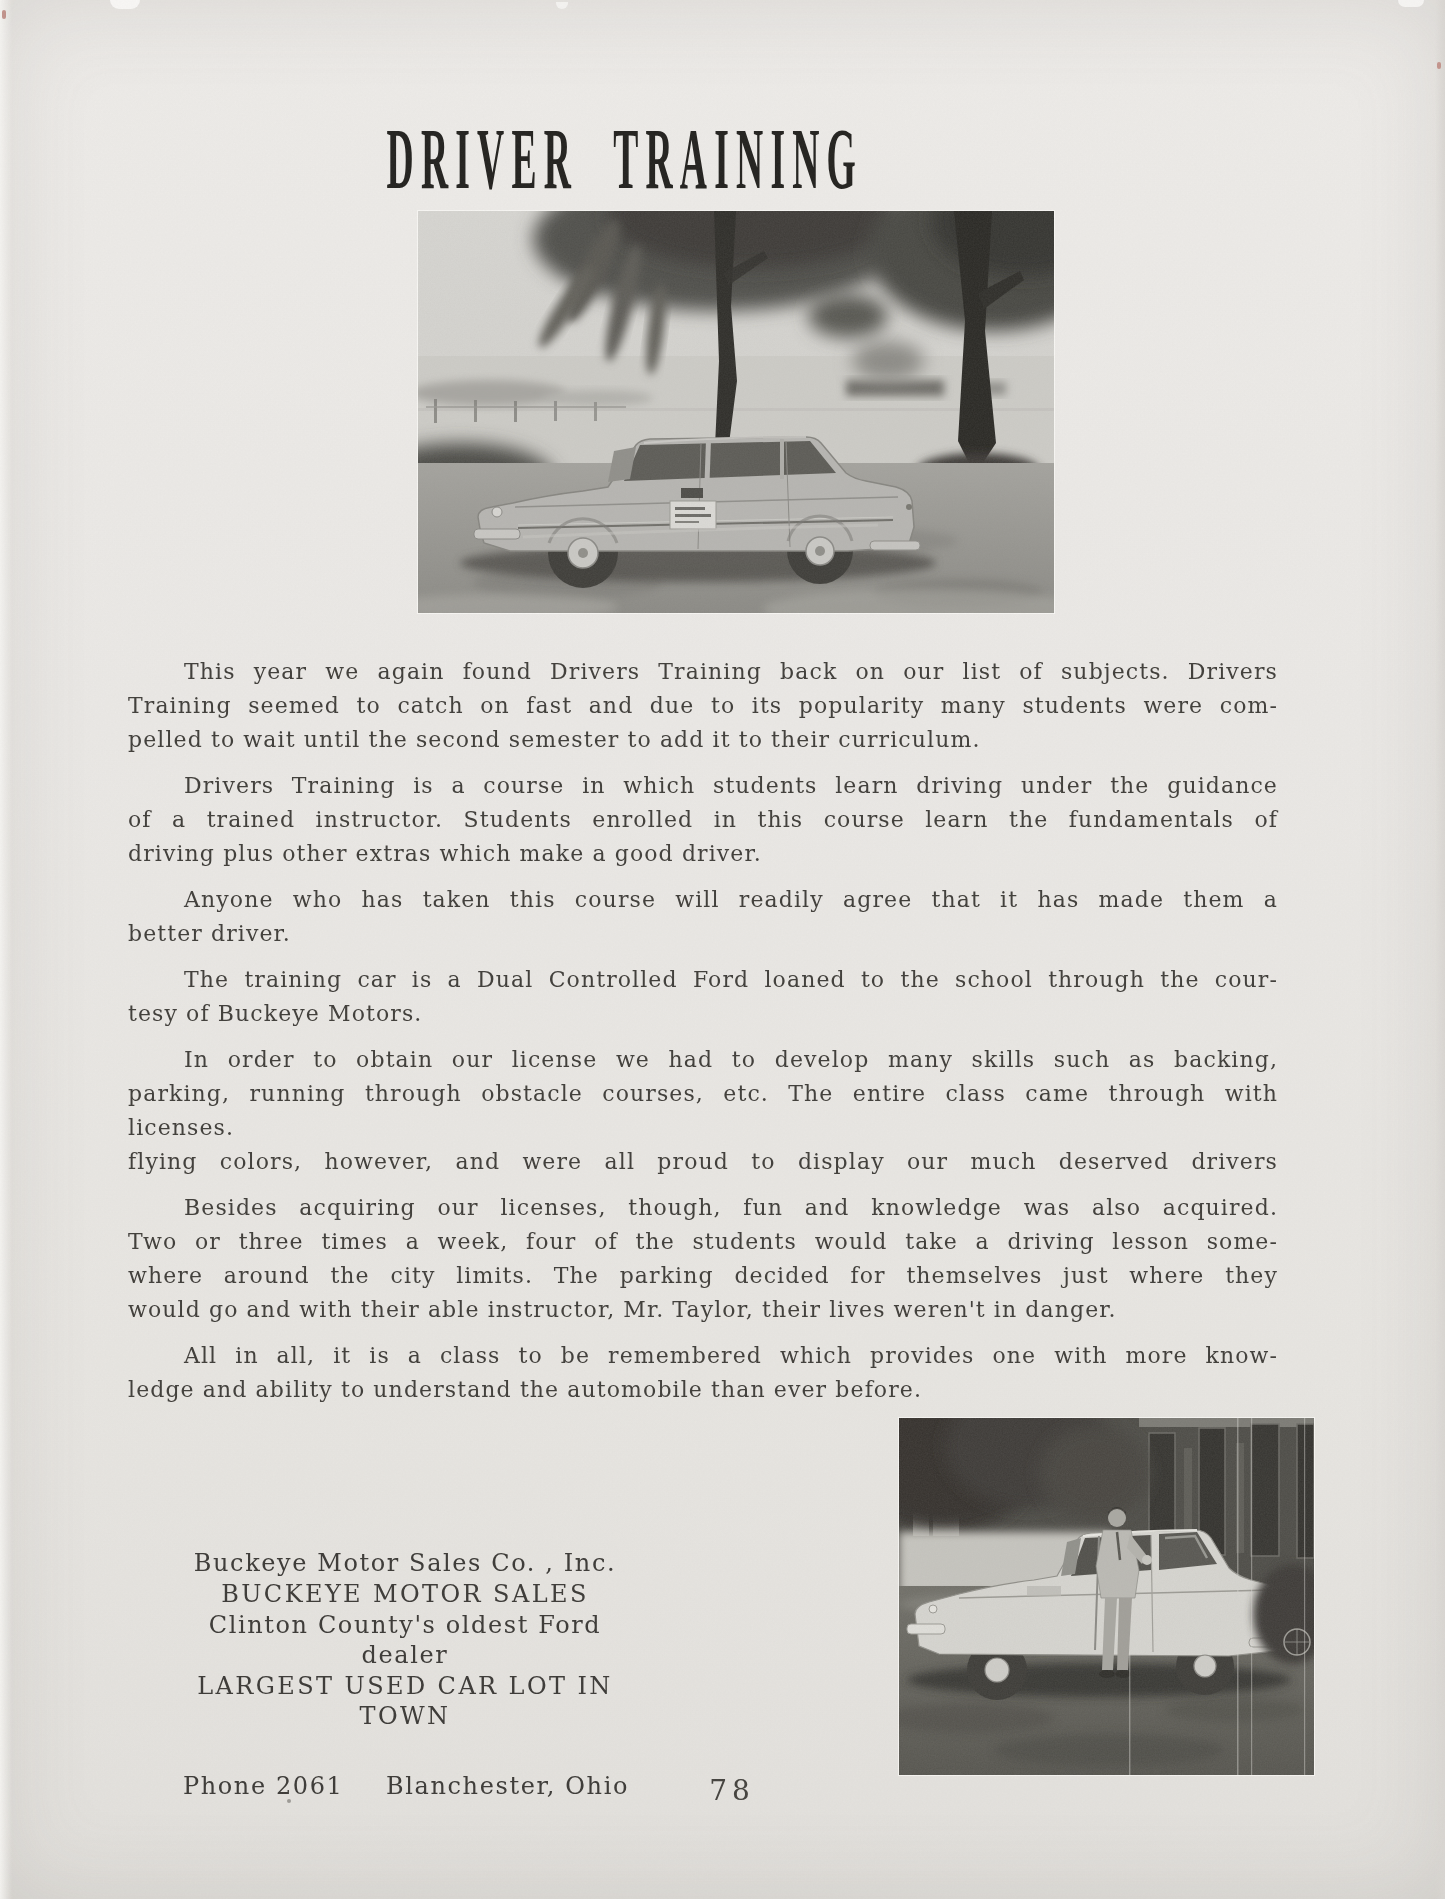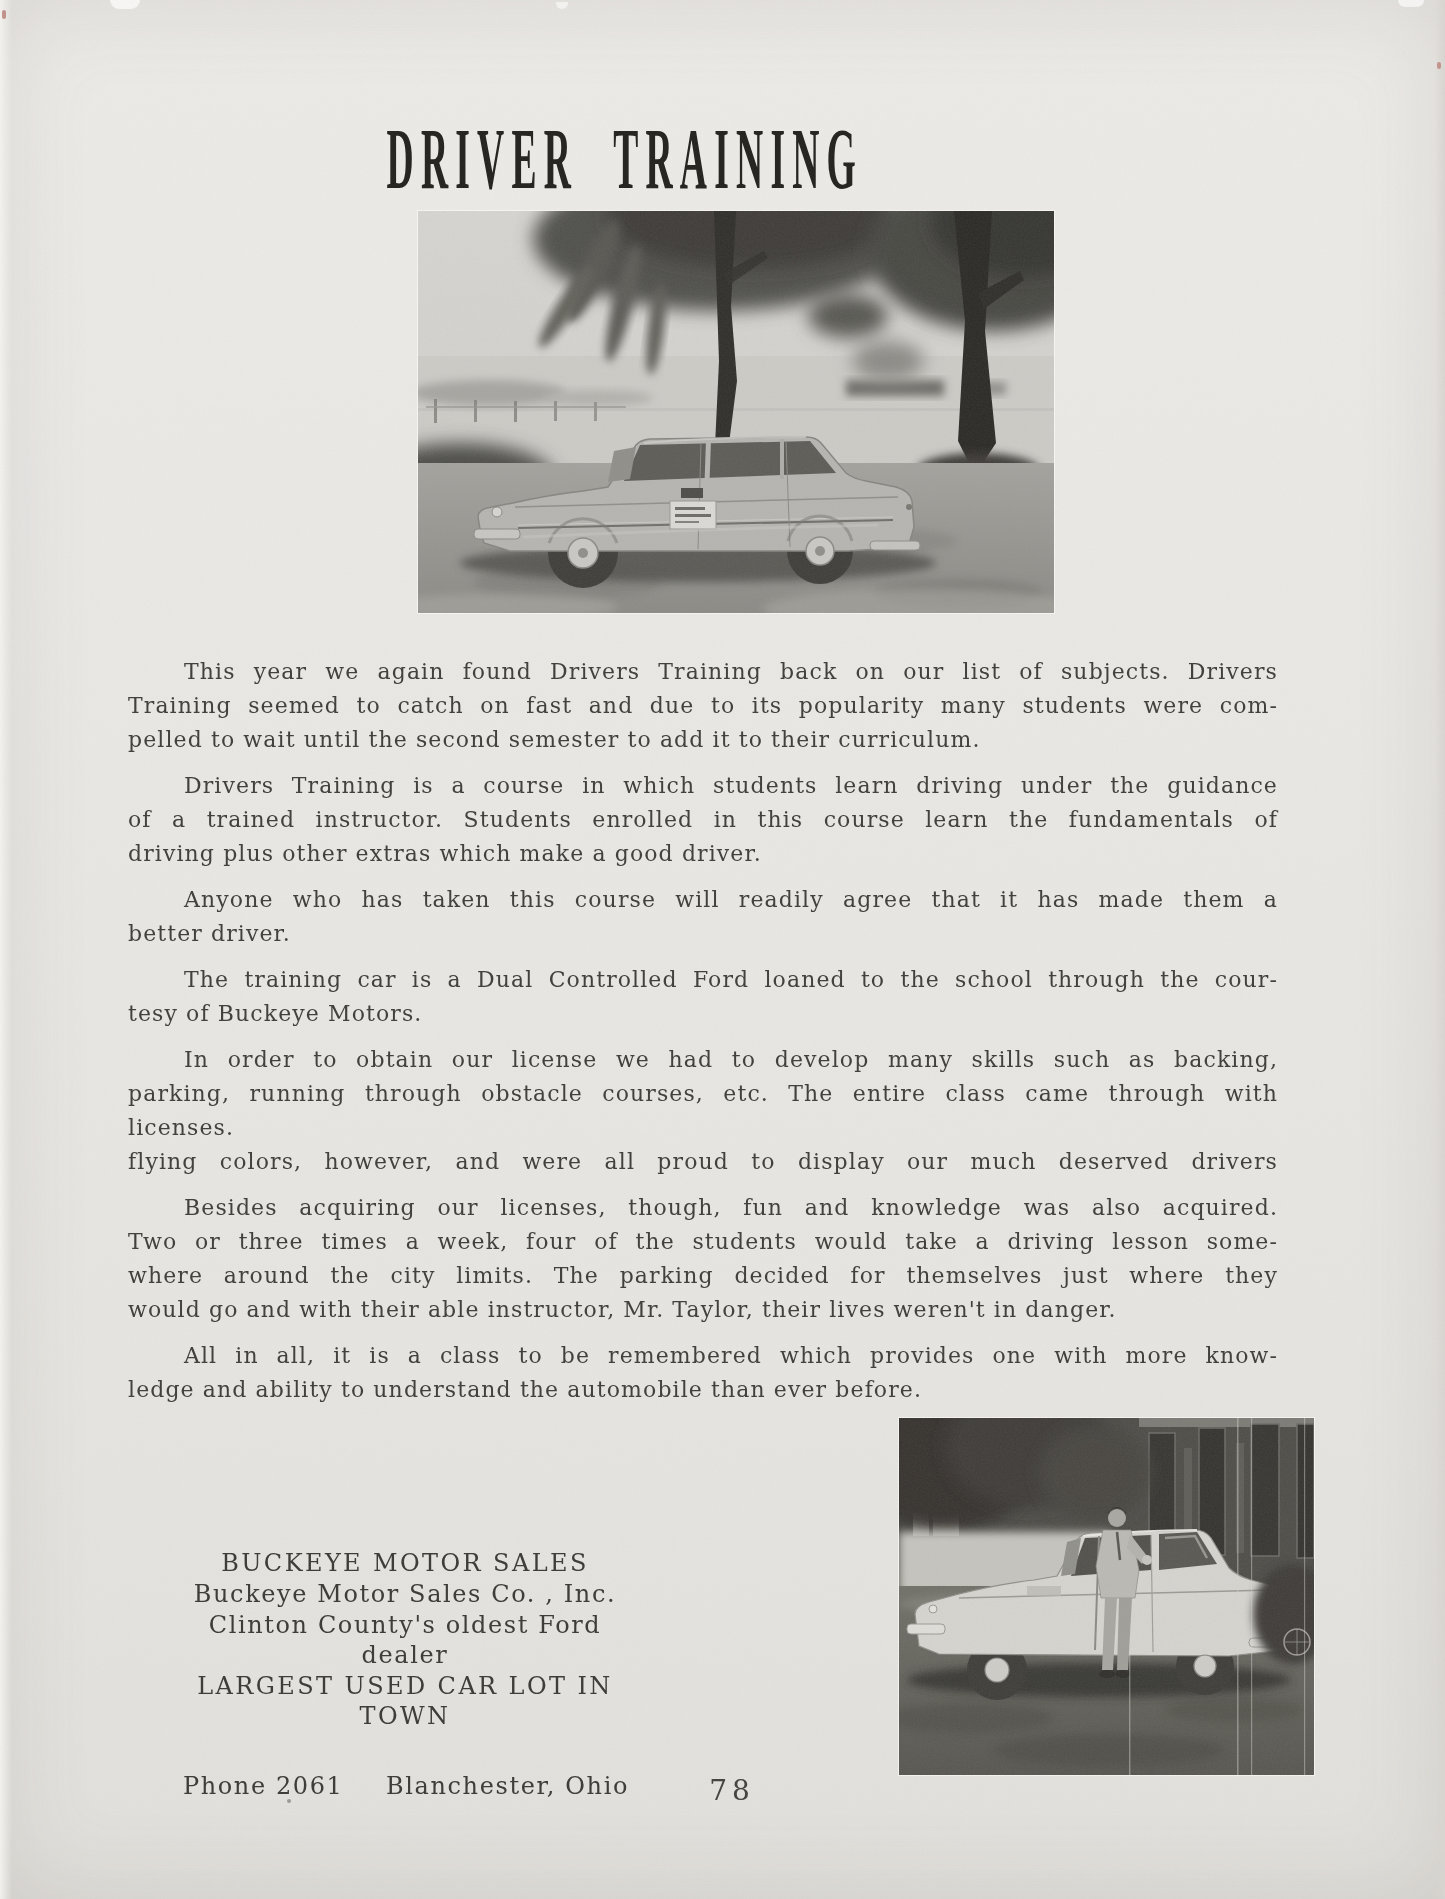--- a/index.html
+++ b/index.html
@@ -232,22 +232,22 @@
         <div class="bodyline">where around the city limits. The parking decided for themselves just where they</div>
         <div class="bodyline last">would go and with their able instructor, Mr. Taylor, their lives weren't in danger.</div>
       </div>
       <div class="para">
         <div class="bodyline first">All in all, it is a class to be remembered which provides one with more know-</div>
         <div class="bodyline last">ledge and ability to understand the automobile than ever before.</div>
       </div>
     </main>
 
   <section class="ad">
+    <div class="ad-line">Buckeye Motor Sales Co. , Inc.</div>
     <div class="ad-line ad-caps">BUCKEYE MOTOR SALES</div>
-    <div class="ad-line">Buckeye Motor Sales Co. , Inc.</div>
     <div class="ad-line">Clinton County's oldest Ford dealer</div>
     <div class="ad-line ad-caps">LARGEST USED CAR LOT IN TOWN</div>
     <div class="ad-line ad-last">
       <span>Phone 2061</span>
       <span>Blanchester, Ohio</span>
     </div>
   </section>
 
   <figure class="photo photo-bottom" role="img" aria-label="Black-and-white photograph of a man in a light suit standing beside a light-colored Ford sedan on the school lawn in front of a brick building">
     <svg viewBox="0 0 415 357" preserveAspectRatio="none">

